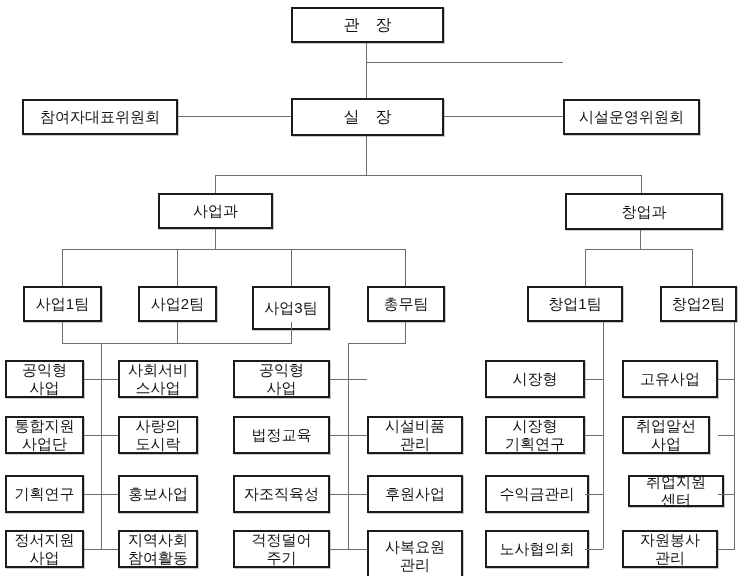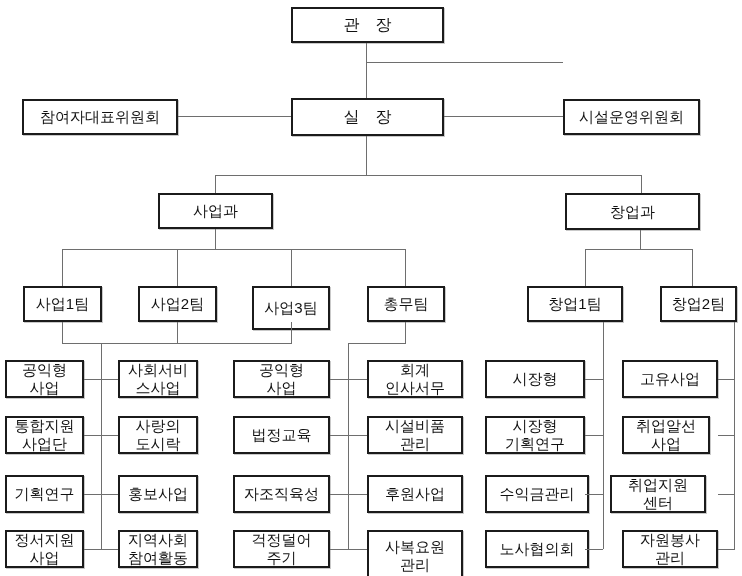--- a/index.html
+++ b/index.html
@@ -32,21 +32,21 @@
 </head>
 <body>
 
 <div id="stage">
 
   <div class="box lg" style="left:291px;top:7px;width:153px;height:36px">관　장</div>
   <div class="box" style="left:22px;top:99px;width:156px;height:36px">참여자대표위원회</div>
   <div class="box lg" style="left:291px;top:98px;width:153px;height:38px">실　장</div>
   <div class="box" style="left:563px;top:99px;width:137px;height:36px">시설운영위원회</div>
   <div class="box" style="left:158px;top:193px;width:115px;height:36px">사업과</div>
-  <div class="box" style="left:565px;top:193px;width:135px;height:37px">창업과</div>
+  <div class="box" style="left:565px;top:193px;width:158px;height:37px">창업과</div>
 
   <div class="box" style="left:23px;top:286px;width:79px;height:36px">사업1팀</div>
   <div class="box" style="left:138px;top:286px;width:79px;height:36px">사업2팀</div>
   <div class="box" style="left:252px;top:286px;width:78px;height:44px">사업3팀</div>
   <div class="box" style="left:367px;top:286px;width:78px;height:36px">총무팀</div>
   <div class="box" style="left:527px;top:286px;width:96px;height:36px">창업1팀</div>
   <div class="box" style="left:660px;top:286px;width:77px;height:36px">창업2팀</div>
 
   <div class="box" style="left:5px;top:360px;width:79px;height:38px">공익형
 사업</div>
@@ -64,38 +64,36 @@
   <div class="box" style="left:118px;top:530px;width:80px;height:38px">지역사회
 참여활동</div>
 
   <div class="box" style="left:233px;top:360px;width:97px;height:38px">공익형
 사업</div>
   <div class="box" style="left:233px;top:416px;width:97px;height:38px">법정교육</div>
   <div class="box" style="left:233px;top:475px;width:97px;height:38px">자조직육성</div>
   <div class="box" style="left:233px;top:530px;width:97px;height:38px">걱정덜어
 주기</div>
 
-  <div class="box" style="left:367px;top:360px;width:96px;height:38px">회계
-인사서무</div>
   <div class="box" style="left:367px;top:416px;width:96px;height:38px">시설비품
 관리</div>
   <div class="box" style="left:367px;top:475px;width:96px;height:38px">후원사업</div>
   <div class="box" style="left:367px;top:530px;width:96px;height:52px">사복요원
 관리</div>
 
   <div class="box" style="left:485px;top:360px;width:100px;height:38px">시장형</div>
   <div class="box" style="left:485px;top:416px;width:100px;height:38px">시장형
 기획연구</div>
   <div class="box" style="left:485px;top:475px;width:104px;height:38px">수익금관리</div>
   <div class="box" style="left:485px;top:530px;width:104px;height:38px">노사협의회</div>
 
   <div class="box" style="left:622px;top:360px;width:96px;height:38px">고유사업</div>
   <div class="box" style="left:622px;top:416px;width:88px;height:38px">취업알선
 사업</div>
-  <div class="box" style="left:610px;top:475px;width:96px;height:38px">취업지원
+  <div class="box" style="left:628px;top:475px;width:96px;height:32px">취업지원
 센터</div>
   <div class="box" style="left:622px;top:530px;width:96px;height:38px">자원봉사
 관리</div>
 
   <i class="line" style="left:366px;top:43px;width:1px;height:55px"></i>
   <i class="line" style="left:366px;top:62px;width:197px;height:1px"></i>
   <i class="line" style="left:178px;top:116px;width:113px;height:1px"></i>
   <i class="line" style="left:444px;top:116px;width:119px;height:1px"></i>
 
   <i class="line" style="left:366px;top:136px;width:1px;height:39px"></i>

